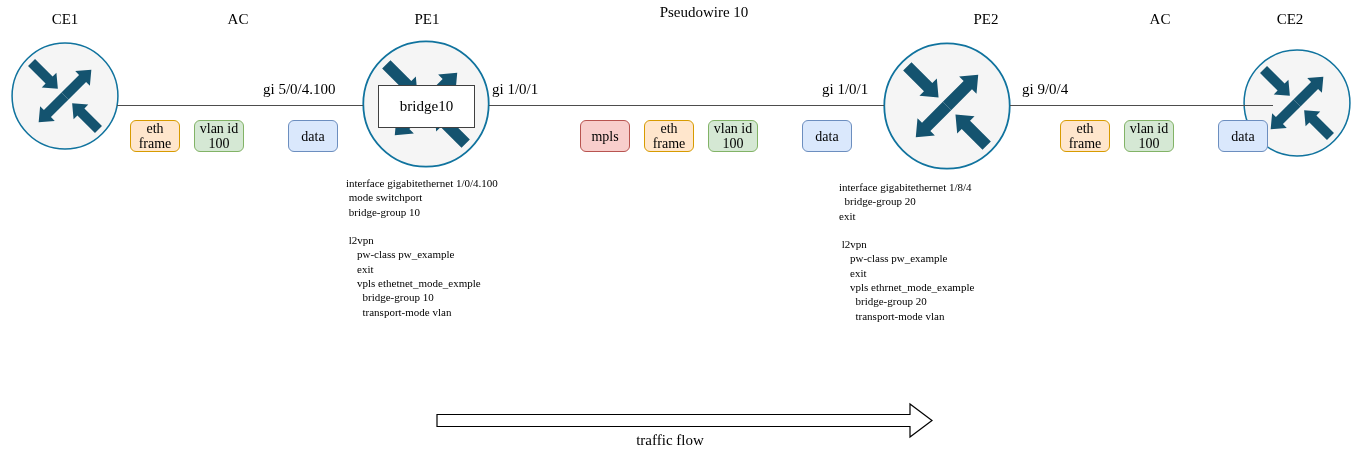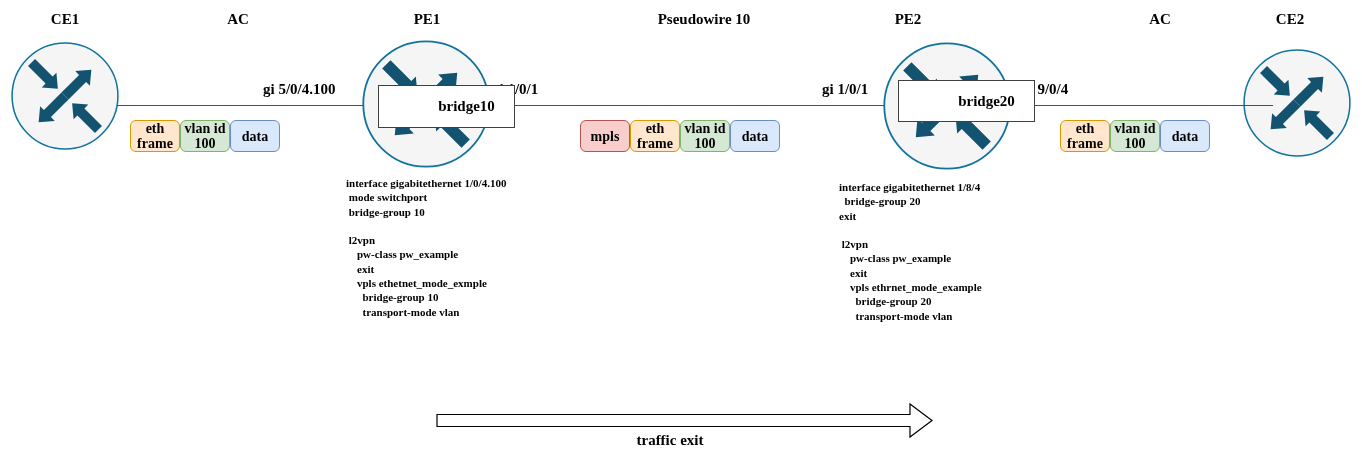--- a/index.html
+++ b/index.html
@@ -1,38 +1,38 @@
 <!DOCTYPE html>
 <html style="--edge: #4D4D4D; --router_fill: #F5F5F5; --router_stroke: #10739E; --router_arrow: #14536F; --bridge_border: #404040; --box_orange_fill: #FFE6CC; --box_orange_stroke: #D79B00; --box_green_fill: #D5E8D4; --box_green_stroke: #82B366; --box_blue_fill: #DAE8FC; --box_blue_stroke: #6C8EBF; --box_red_fill: #F8CECC; --box_red_stroke: #B85450;"><head>
 <meta charset="utf-8">
 <style>
   html,body{margin:0;padding:0;background:#fff;}
   .canvas{
     position:relative;width:1362px;height:461px;background:#fff;
-    font-family:"Liberation Serif",serif;color:#000;overflow:hidden;font-weight:bold;
+    font-family:"Liberation Serif",serif;color:#000;overflow:hidden;
   }
   .lbl{position:absolute;font-size:15px;line-height:17px;white-space:nowrap;}
   .lbl.center{transform:translateX(-50%);}
   .edge{position:absolute;height:0;border-top:1.3px solid var(--edge,#4d4d4d);z-index:3;}
   .router{position:absolute;z-index:2;}
   .router-circle{fill:var(--router_fill,#f5f5f5);stroke:var(--router_stroke,#10739e);stroke-width:1.4;}
   .router-arrows polygon{fill:var(--router_arrow,#14536f);}
   .bridge{
     position:absolute;z-index:4;background:#ffffff;border:1.2px solid var(--bridge_border,#404040);
-    display:flex;align-items:center;justify-content:center;font-size:15px;padding-left:40px;
+    display:flex;align-items:center;justify-content:center;font-size:15px;
   }
-  .stack{position:absolute;display:flex;gap:0;z-index:3;}
+  .stack{position:absolute;display:flex;gap:14px;z-index:3;}
   .fbox{
     width:48px;height:30px;border-radius:6px;border:1.3px solid #999;
     display:flex;align-items:center;justify-content:center;text-align:center;
     font-size:14px;line-height:15px;white-space:pre-line;
   }
   .fbox.orange{background:var(--box_orange_fill,#ffe6cc);border-color:var(--box_orange_stroke,#d79b00);}
   .fbox.green{background:var(--box_green_fill,#d5e8d4);border-color:var(--box_green_stroke,#82b366);}
-  .fbox.blue{background:var(--box_blue_fill,#dae8fc);border-color:var(--box_blue_stroke,#6c8ebf);}
+  .fbox.blue{background:var(--box_blue_fill,#dae8fc);border-color:var(--box_blue_stroke,#6c8ebf);margin-left:30px;}
   .fbox.red{background:var(--box_red_fill,#f8cecc);border-color:var(--box_red_stroke,#b85450);}
   .cfg{
     position:absolute;margin:0;z-index:3;
     font-family:"Liberation Serif",serif;font-size:11px;line-height:14.3px;white-space:pre;
   }
   .tarrow{position:absolute;z-index:2;}
   .tarrow path{fill:#ffffff;stroke:#000000;stroke-width:1.2;stroke-linejoin:miter;}
   .defs-holder{position:absolute;width:0;height:0;overflow:hidden;}
 </style>
 </head>
@@ -50,22 +50,22 @@
           <polygon points="0,-4.6 23,-4.6 23,-9.6 34.5,0 23,9.6 23,4.6 0,4.6" transform="translate(19,19) rotate(45)"></polygon>
           <polygon points="0,-4.6 23,-4.6 23,-9.6 34.5,0 23,9.6 23,4.6 0,4.6" transform="translate(81,81) rotate(-135)"></polygon>
         </g>
       </symbol>
     </defs>
   </svg>
 
   <div class="lbl center" style="left:65px;top:11px">CE1</div>
   <div class="lbl center" style="left:238px;top:11px">AC</div>
   <div class="lbl center" style="left:427px;top:11px">PE1</div>
-  <div class="lbl center" style="left:704px;top:11px">Pseudowire 10</div>
-  <div class="lbl center" style="left:908px;top:11px">PE2</div>
+  <div class="lbl center" style="left:704px;top:4px">Pseudowire 10</div>
+  <div class="lbl center" style="left:986px;top:11px">PE2</div>
   <div class="lbl center" style="left:1160px;top:11px">AC</div>
   <div class="lbl center" style="left:1290px;top:11px">CE2</div>
 
   <div class="edge" style="left:117px;top:105px;width:246px"></div>
   <div class="edge" style="left:489px;top:105px;width:395px"></div>
   <div class="edge" style="left:1010px;top:105px;width:263px"></div>
 
   <svg class="router" style="left:11px;top:42px" width="108" height="108">
       <use href="#router-sym"></use>
     </svg>
@@ -78,21 +78,20 @@
   <svg class="router" style="left:1243px;top:49px" width="108" height="108">
       <use href="#router-sym"></use>
     </svg>
 
   <div class="lbl" style="left:263px;top:81px">gi 5/0/4.100</div>
   <div class="lbl" style="left:492px;top:81px">gi 1/0/1</div>
   <div class="lbl" style="left:822px;top:81px">gi 1/0/1</div>
   <div class="lbl" style="left:1022px;top:81px">gi 9/0/4</div>
 
   <div class="bridge" style="left:378px;top:85px;width:95px;height:41px">bridge10</div>
-  <div class="bridge" style="left:898px;top:80px;width:95px;height:40px">bridge20</div>
 
   <div class="stack" style="left:130px;top:120px">
     <div class="fbox orange">eth
 frame</div>
     <div class="fbox green">vlan id
 100</div>
     <div class="fbox blue">data</div>
   </div>
   <div class="stack" style="left:580px;top:120px">
     <div class="fbox red">mpls</div>
@@ -127,15 +126,15 @@
  l2vpn
     pw-class pw_example
     exit
     vpls ethrnet_mode_example
       bridge-group 20
       transport-mode vlan</pre>
 
   <svg class="tarrow" style="left:435px;top:400px" width="502" height="42" viewBox="0 0 502 42">
     <path d="M2 14.5 H475 V4 L497 20.5 L475 37 V26.5 H2 Z"></path>
   </svg>
-  <div class="lbl center" style="left:670px;top:432px">traffic exit</div>
+  <div class="lbl center" style="left:670px;top:432px">traffic flow</div>
 
 </div>
 
 </body></html>

